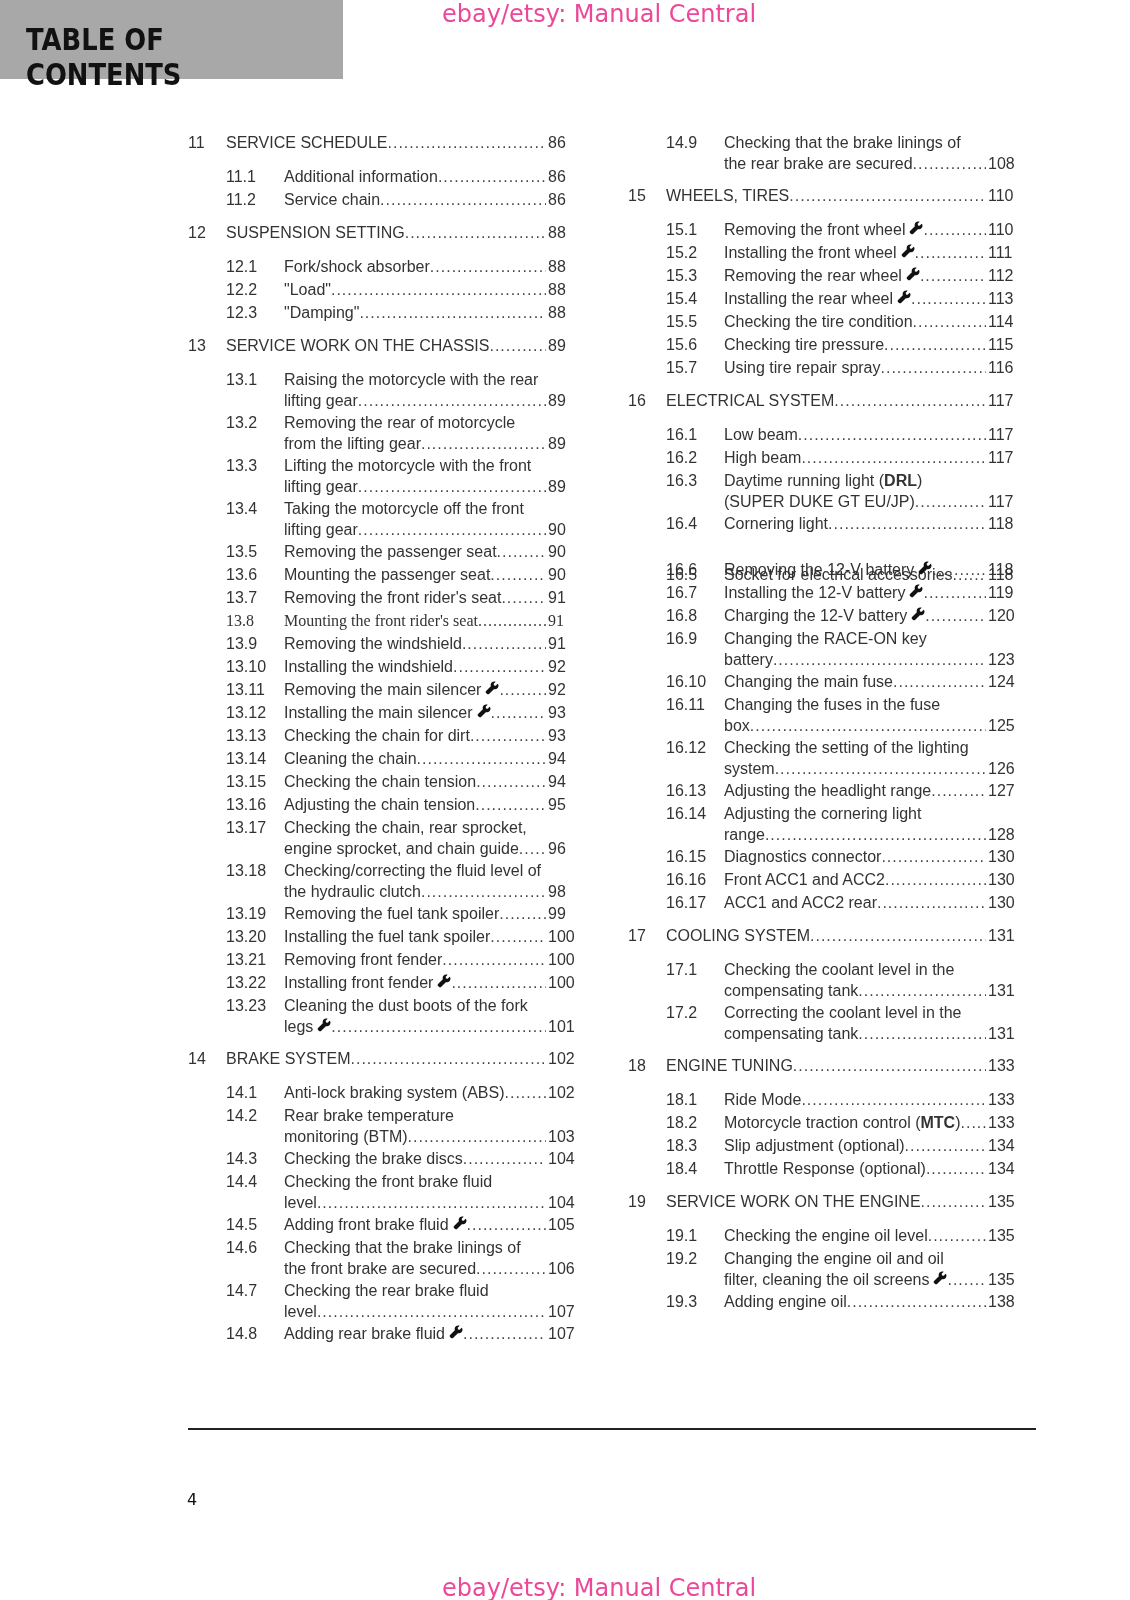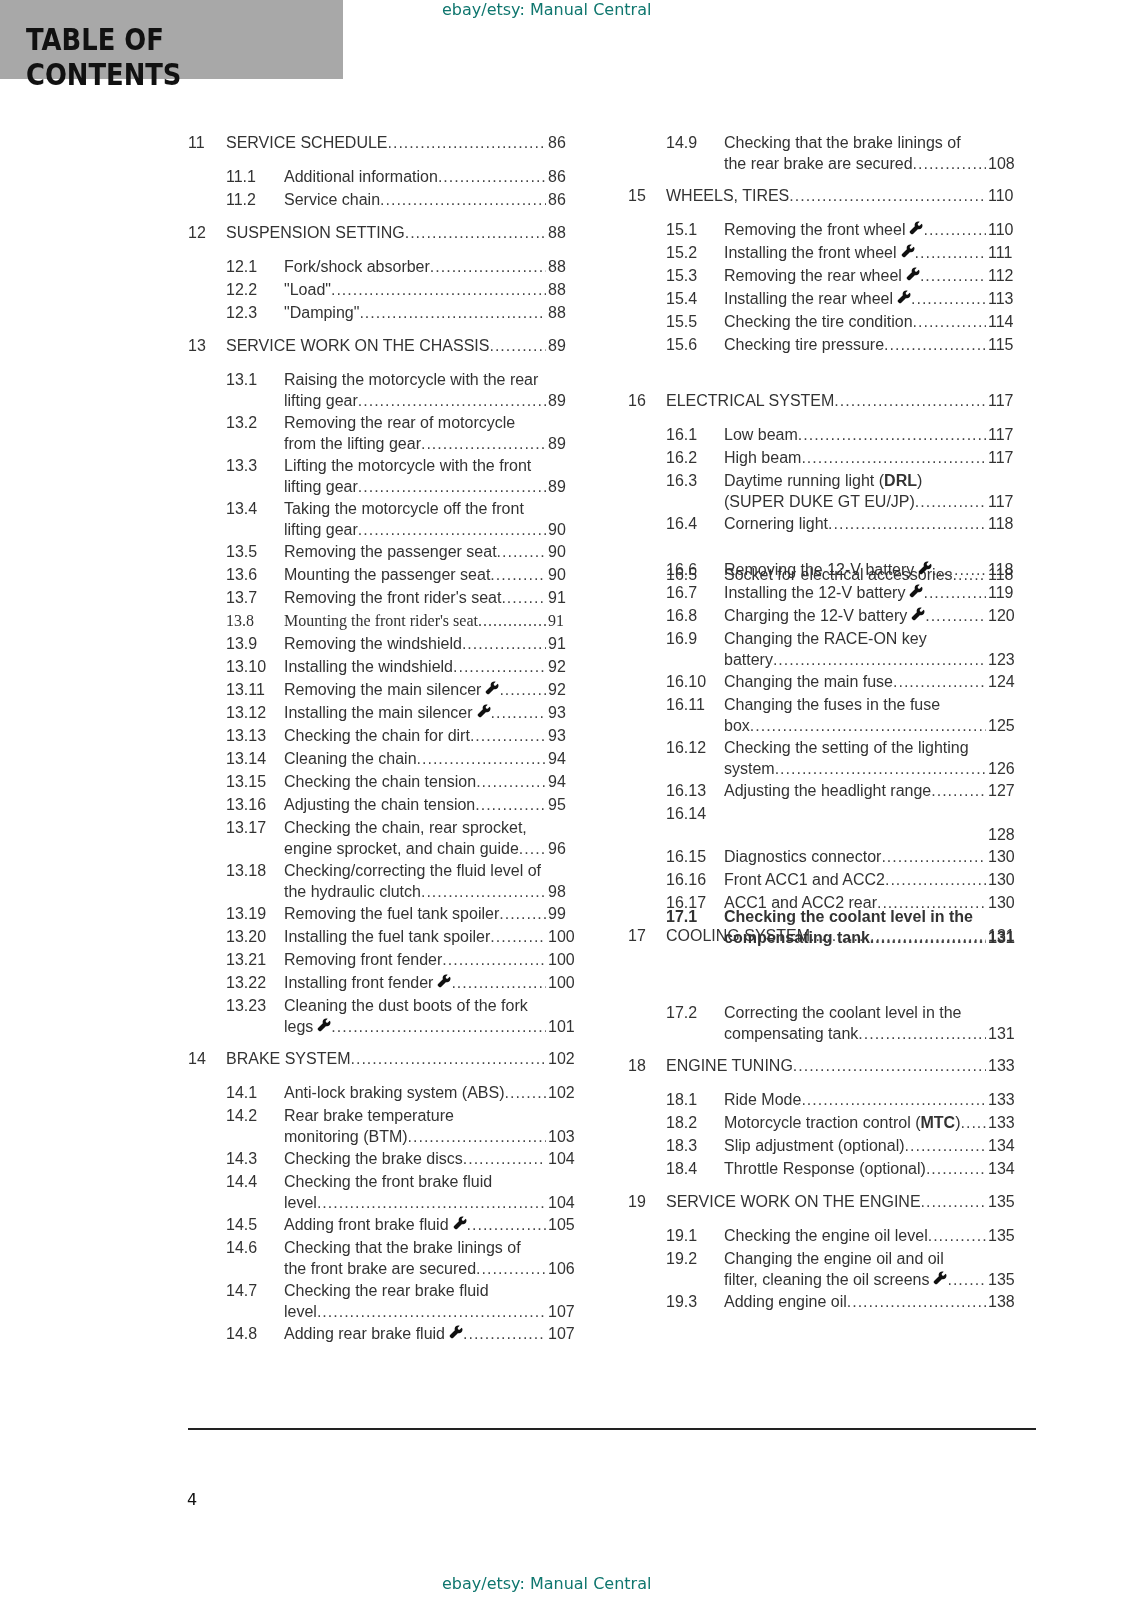--- a/index.html
+++ b/index.html
@@ -2,21 +2,21 @@
 <html><head>
 <meta charset="utf-8">
 <style>
   html, body { margin: 0; padding: 0; background: #fff; }
   body { width: 1130px; height: 1600px; position: relative; overflow: hidden;
          font-family: "Liberation Sans", sans-serif; color: #222; }
   .header-box { position: absolute; left: 0; top: 0; width: 343px; height: 79px; background: #a8a8a8; }
   .header-title { position: absolute; left: 26px; top: 22px; font-family: "DejaVu Sans", sans-serif;
                   font-weight: bold; font-size: 30px; letter-spacing: 0px; color: #111;
                   transform: scaleX(0.86); transform-origin: left center; }
-  .watermark { position: absolute; font-family: "DejaVu Sans", sans-serif; font-size: 16px; color: #0f766e; white-space: nowrap; }
+  .watermark { position: absolute; font-family: "DejaVu Sans", sans-serif; font-size: 24px; color: #ec4899; white-space: nowrap; }
   .wm-top { left: 442px; top: 0px; }
   .wm-bottom { left: 442px; top: 1574px; }
   .col { position: absolute; top: 0; height: 1400px; }
   .col-left { left: 188px; width: 410px; }
   .col-right { left: 628px; width: 410px; }
   .entry { position: absolute; left: 0; width: 410px; font-size: 16px; line-height: 21px; color: #333; }
   .entry .num { position: absolute; left: 0; top: 0; }
   .entry.chapter .num { left: 0; }
   .entry.sub .num { left: 38px; }
   .entry .body { position: absolute; right: 52px; }
@@ -582,20 +582,30 @@
     <div class="entry sub" style="top: 334px; height: 21px;">
       <span class="num">15.6</span>
       <div class="body">
         <div class="line">
           <span class="txt">Checking tire pressure</span>
           <span class="dots"></span>
         </div>
       </div>
       <span class="page" style="top: 0px;">115</span>
     </div>
+    <div class="entry sub" style="top: 357px; height: 21px;">
+      <span class="num">15.7</span>
+      <div class="body">
+        <div class="line">
+          <span class="txt">Using tire repair spray</span>
+          <span class="dots"></span>
+        </div>
+      </div>
+      <span class="page" style="top: 0px;">116</span>
+    </div>
     <div class="entry chapter" style="top: 390px; height: 21px;">
       <span class="num">16</span>
       <div class="body">
         <div class="line">
           <span class="txt">ELECTRICAL SYSTEM</span>
           <span class="dots"></span>
         </div>
       </div>
       <span class="page" style="top: 0px;">117</span>
     </div>
@@ -745,20 +755,29 @@
       <div class="body">
         <div class="line">
           <span class="txt">Adjusting the headlight range</span>
           <span class="dots"></span>
         </div>
       </div>
       <span class="page" style="top: 0px;">127</span>
     </div>
     <div class="entry sub" style="top: 803px; height: 42px;">
       <span class="num">16.14</span>
+      <div class="body">
+        <div class="line">
+          <span class="txt">Adjusting the cornering light</span>
+        </div>
+        <div class="line">
+          <span class="txt">range</span>
+          <span class="dots"></span>
+        </div>
+      </div>
       <span class="page" style="top: 21px;">128</span>
     </div>
     <div class="entry sub" style="top: 846px; height: 21px;">
       <span class="num">16.15</span>
       <div class="body">
         <div class="line">
           <span class="txt">Diagnostics connector</span>
           <span class="dots"></span>
         </div>
       </div>
@@ -787,21 +806,21 @@
     <div class="entry chapter" style="top: 925px; height: 21px;">
       <span class="num">17</span>
       <div class="body">
         <div class="line">
           <span class="txt">COOLING SYSTEM</span>
           <span class="dots"></span>
         </div>
       </div>
       <span class="page" style="top: 0px;">131</span>
     </div>
-    <div class="entry sub" style="top: 906px; height: 42px; font-weight: bold;">
+    <div class="entry sub" style="top: 959px; height: 42px;">
       <span class="num">17.1</span>
       <div class="body">
         <div class="line">
           <span class="txt">Checking the coolant level in the</span>
         </div>
         <div class="line">
           <span class="txt">compensating tank</span>
           <span class="dots"></span>
         </div>
       </div>

